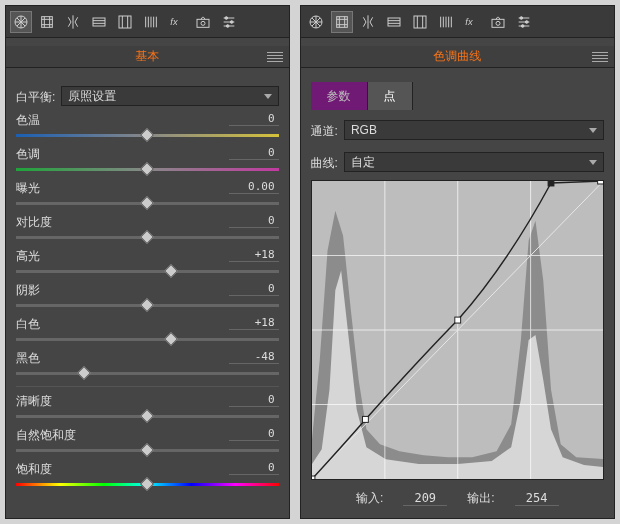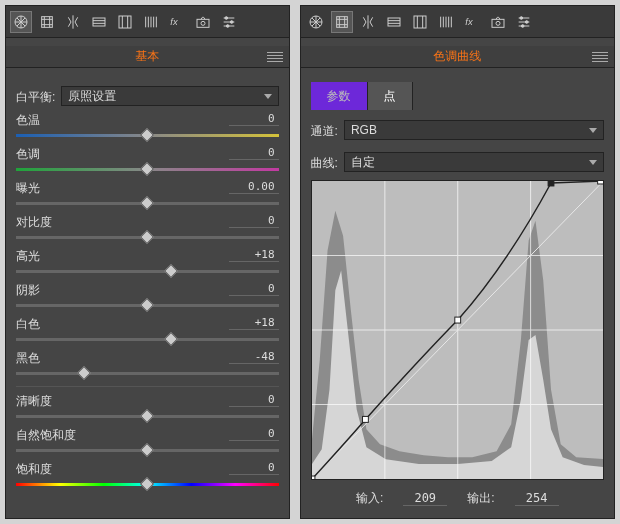--- a/index.html
+++ b/index.html
@@ -172,21 +172,21 @@
 
   
   .tabs {
     display: flex;
     height: 28px;
   }
   .tab {
     padding: 4px 16px;
     color: #bbb;
     cursor: pointer;
-    background: #6d28d9;
+    background: #701a75;
     border-right: 1px solid #222;
     display: flex;
     align-items: center;
   }
   .tab.active {
     background: #555;
     color: #fff;
   }
 
   

